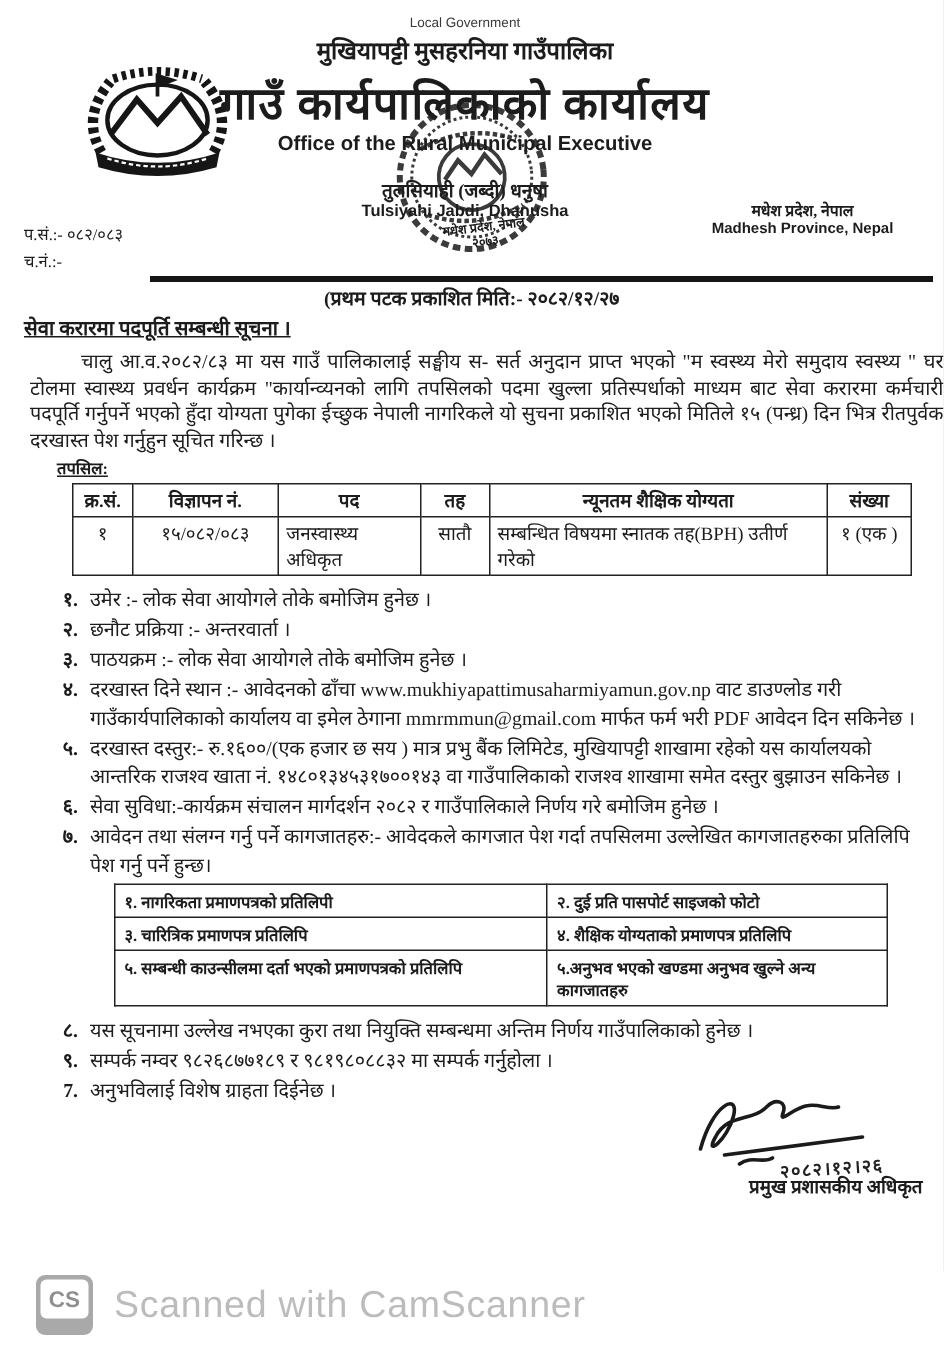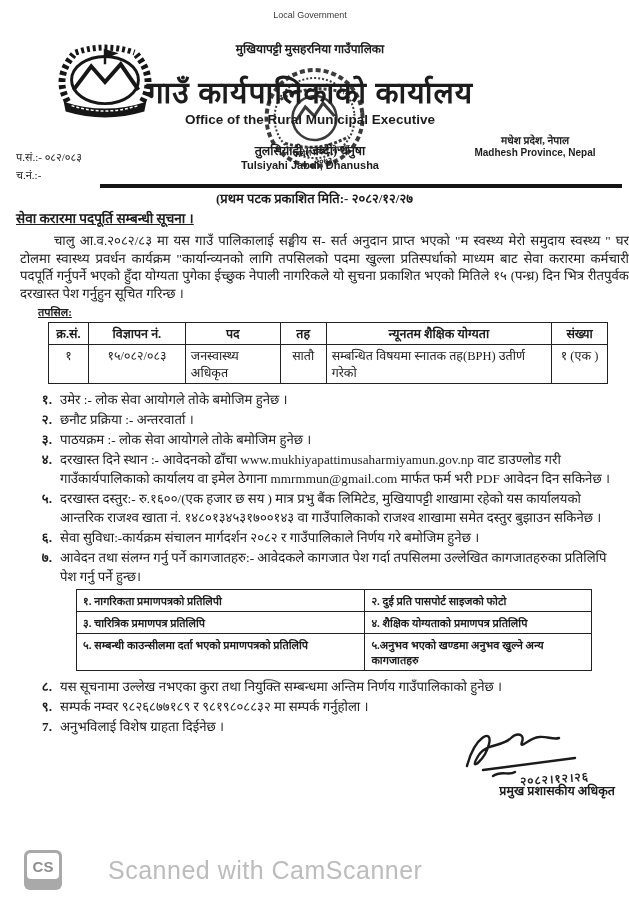--- a/index.html
+++ b/index.html
@@ -5,23 +5,23 @@
   * { margin:0; padding:0; box-sizing:border-box; }
   html,body { background:#e8e8e8; }
   .page {
     position:relative; width:629px; height:910px; margin:0 auto;
     background:#ffffff; overflow:hidden; color:#1c1c1c;
     font-family:"Liberation Serif","DejaVu Serif",serif;
   }
   
   .hdr-center { position:absolute; left:95px; top:10px; width:430px; text-align:center; }
   .local-gov { font-size:9px; color:#3a3a3a; font-family:"Liberation Sans",sans-serif; }
-  .muni-np { font-size:12px; font-weight:bold; margin-top:20px; }
+  .muni-np { font-size:16px; font-weight:bold; margin-top:2px; }
   .muni-en { font-size:11.5px; font-weight:bold; font-family:"Liberation Sans",sans-serif; margin-top:1px; }
-  .office-np { font-size:30px; font-weight:bold; letter-spacing:1px; margin-top:14px; }
+  .office-np { font-size:30px; font-weight:bold; letter-spacing:1px; margin-top:3px; }
   .office-en { font-size:13.5px; font-weight:bold; font-family:"Liberation Sans",sans-serif; margin-top:0px; }
   .addr-np { font-size:12.5px; font-weight:bold; margin-top:15px; }
   .addr-en { font-size:11px; font-weight:bold; font-family:"Liberation Sans",sans-serif; }
   .province-block { position:absolute; right:14px; top:133px; width:160px; text-align:center; }
   .prov-np { font-size:10.5px; font-weight:bold; }
   .prov-en { font-size:10px; font-weight:bold; font-family:"Liberation Sans",sans-serif; }
   .emblem { position:absolute; left:46px; top:40px; width:118px; height:82px; }
   .refnos { position:absolute; left:16px; top:148px; font-size:11px; font-weight:normal; line-height:18px; }
   .stamp-wrap { position:absolute; left:255px; top:60px; width:120px; height:125px; opacity:.88; transform:rotate(-6deg); }
   .stamp-caption { position:absolute; left:268px; top:146px; width:110px; text-align:center;
@@ -48,21 +48,21 @@
   .dtable td { border:1.4px solid #222; padding:3px 6px; vertical-align:top; }
   .dtable td.c1 { width:56%; } .dtable td.c2 { width:44%; }
   
   .sig-block { position:relative; height:72px; margin-top:2px; }
   .sig-svg { position:absolute; right:30px; top:-12px; width:150px; height:58px; }
   .sig-date { position:absolute; right:40px; top:32px; font-size:12px; font-weight:bold;
     transform:rotate(-4deg); letter-spacing:1px; color:#222; }
   .sig-title { position:absolute; right:14px; top:44px; font-size:12.5px; font-weight:bold; }
   
   .cs-footer { position:absolute; left:24px; top:850px; display:flex; align-items:center;
-    font-family:"Liberation Sans","DejaVu Sans",sans-serif;gap:32px; }
+    font-family:"Liberation Sans","DejaVu Sans",sans-serif; }
   .cs-badge { width:38px; height:40px; background:#a9a9a9; border-radius:6px; position:relative; flex:0 0 38px; }
   .cs-badge .inner { position:absolute; left:3px; top:3px; right:3px; height:26px; background:#fff;
     border-radius:4px; display:flex; align-items:center; justify-content:center;
     font-size:15px; font-weight:bold; color:#8f8f8f; }
   .cs-text { margin-left:14px; font-size:25px; color:#bcbcbc; letter-spacing:.5px; }
 </style>
 </head>
 <body>
 
 <div class="page">

